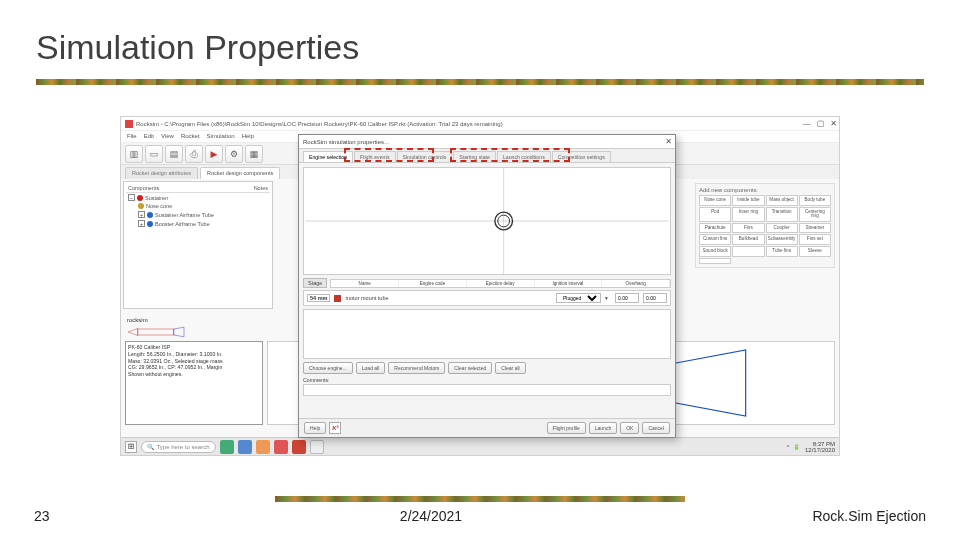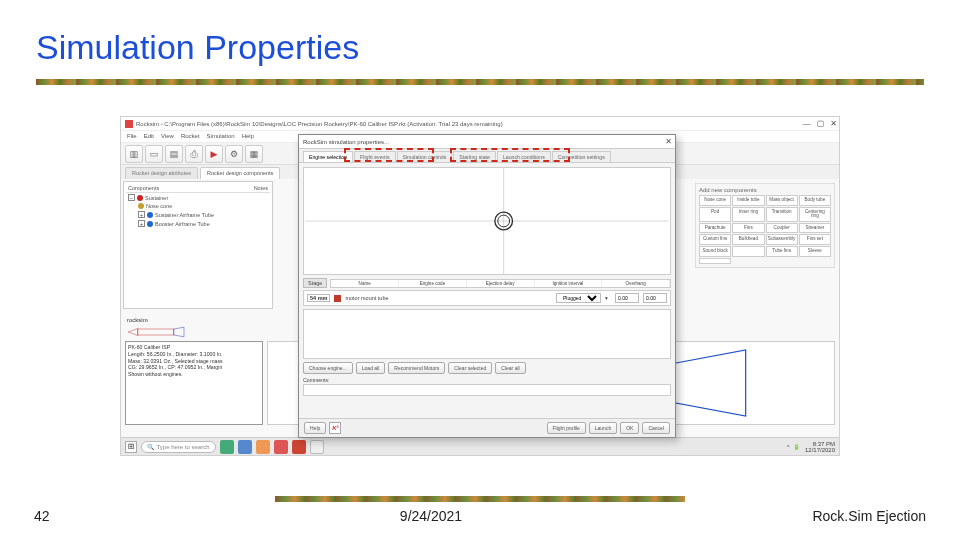--- a/index.html
+++ b/index.html
@@ -7,21 +7,21 @@
     width: 960px;
     height: 540px;
     background: #fff;
     font-family: Arial, sans-serif;
     position: relative;
     overflow: hidden;
   }
   .slide-title {
     font-size: 34px;
     font-weight: 400;
-    color: #1d4ed8;
+    color: #404040;
     padding: 28px 0 12px 36px;
   }
   .divider {
     height: 6px;
     margin: 0 36px;
     background: linear-gradient(90deg, #8b5a2b, #6b8e3d, #cc8a3d, #5b7a2d, #b87a3d, #7a9e4d);
     filter: contrast(1.1);
     background-size: 40px 6px;
   }
   .screenshot-wrap {
@@ -622,17 +622,17 @@
   </div>
 
   <div class="annot" style="left:224px; top:32px; width:90px; height:14px;"></div>
   <div class="annot" style="left:330px; top:32px; width:120px; height:14px;"></div>
 
 </div>
 
 <div class="slide-footer">
   <div class="div2"></div>
   <div class="row">
-    <span>42</span>
-    <span>9/24/2021</span>
+    <span>23</span>
+    <span>2/24/2021</span>
     <span>Rock.Sim Ejection</span>
   </div>
 </div>
 
 </body></html>

